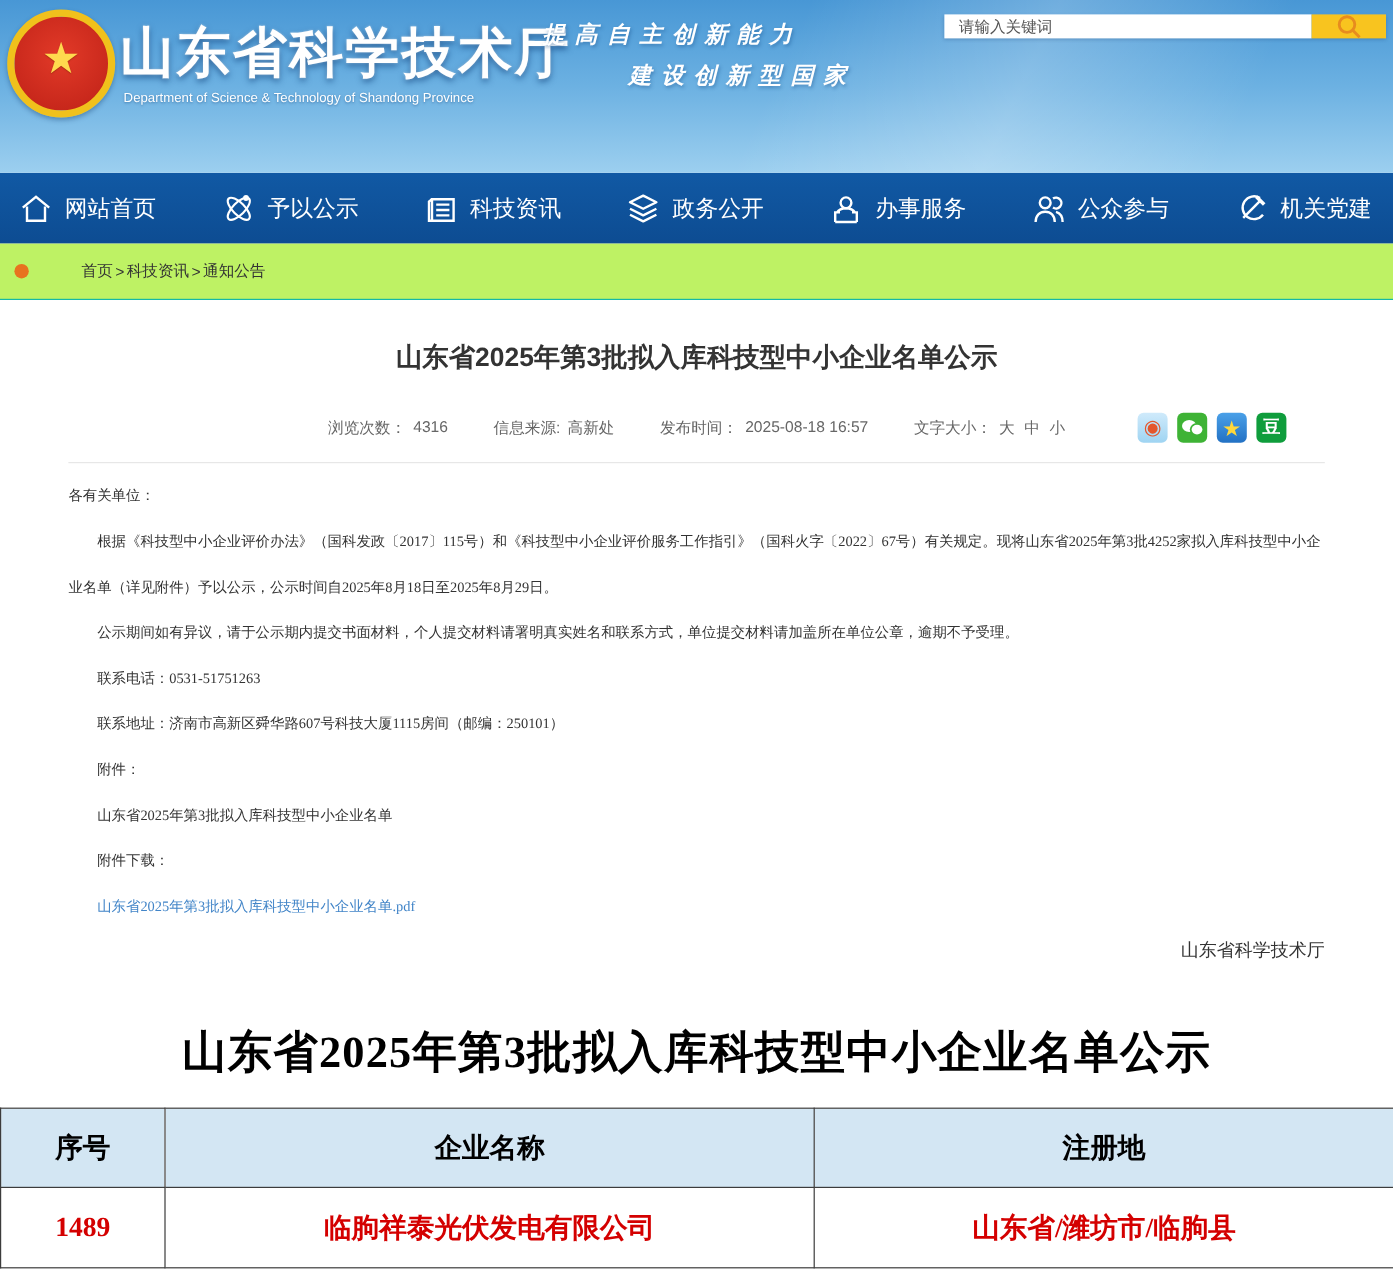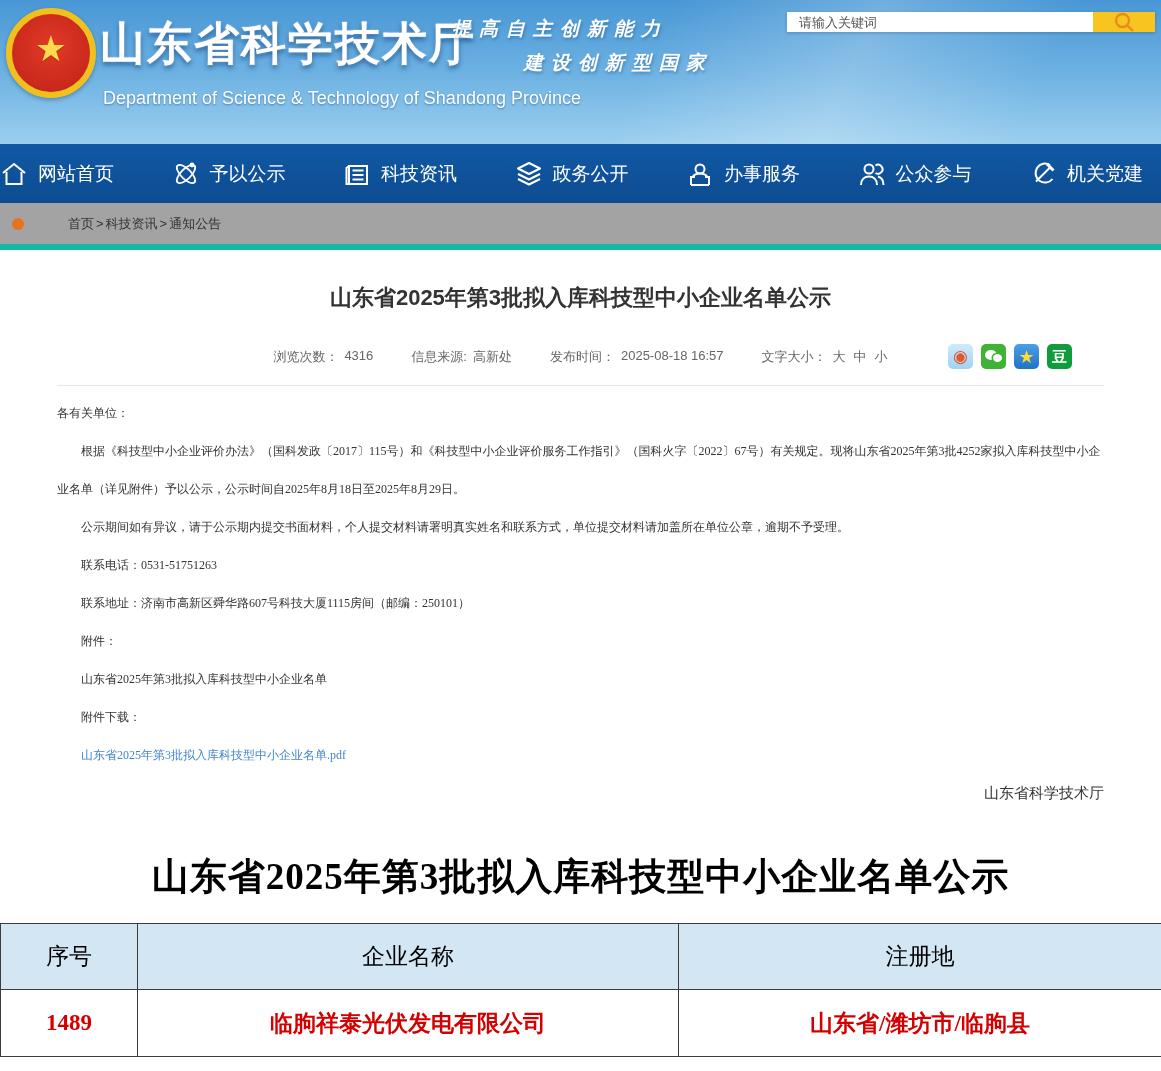--- a/index.html
+++ b/index.html
@@ -27,22 +27,22 @@
     display: flex; align-items: center; justify-content: center;
     box-shadow: 0 2px 4px rgba(0,40,90,.35); z-index: 2;
   }
   .emblem-star { color: #ffd94e; font-size: 36px; line-height: 1; margin-top: -8px; text-shadow: 0 1px 1px rgba(120,40,0,.5); }
   .site-title {
     position: absolute; left: 100px; top: 14px; z-index: 2;
     font-size: 45px; font-weight: bold; color: #fff; letter-spacing: 2px;
     text-shadow: 0 3px 5px rgba(12,62,120,.65), 0 0 2px rgba(255,255,255,.6);
   }
   .site-title-en {
-    position: absolute; left: 103px; top: 88px; z-index: 2;
-    font-size: 18px; color: #fff; text-shadow: 0 1px 2px rgba(12,62,120,.5);
+    position: absolute; left: 103px; top: 76px; z-index: 2;
+    font-size: 11px; color: #fff; text-shadow: 0 1px 2px rgba(12,62,120,.5);
   }
   .slogan {
     position: absolute; left: 452px; top: 16px; z-index: 2;
     color: #fff; font-size: 19px; font-style: italic; font-weight: bold;
     font-family: "DejaVu Serif", serif; letter-spacing: 8px;
     text-shadow: 1px 2px 3px rgba(25,80,140,.45);
   }
   .slogan-line2 { margin-left: 72px; margin-top: 8px; }
   .search-area { position: absolute; right: 6px; top: 12px; width: 368px; z-index: 3; }
   .search-row { display: flex; height: 20px; box-shadow: 0 1px 3px rgba(0,40,90,.25); }
@@ -56,29 +56,29 @@
     display: flex; align-items: center; justify-content: center;
   }
   .hot-keywords { margin-top: 13px; display: flex; align-items: center; font-size: 14px; }
   .hot-label { color: #e60012; font-weight: bold; margin-right: 14px; }
   .hot-link { color: #16365c; text-decoration: none; margin-right: 30px; cursor: pointer; }
 
   
   .nav {
     height: 59px; background: linear-gradient(to bottom, #1159a4 0%, #0d4c92 100%);
     display: flex; align-items: center; justify-content: space-between;
-    padding: 0 18px 0 0;
+    padding: 0 18px 0 16px;
   }
   .nav-item { display: flex; align-items: center; gap: 10px; color: #fff; font-size: 19px; cursor: pointer; white-space: nowrap; }
   .nav-item svg { display: block; }
 
   
   .breadcrumb-bar {
     height: 47px; display: flex; align-items: center; padding-left: 12px;
-    background: #a3a3a3; border-bottom: 6px solid #14b8a6; font-size: 13px; color: #333;
+    background: #bef264; border-bottom: 1px solid #14b8a6; font-size: 13px; color: #333;
   }
   .crumb-dot { width: 12px; height: 12px; border-radius: 50%; background: #e8731f; margin-right: 44px; flex: 0 0 auto; }
   .crumb-link { color: #333; text-decoration: none; cursor: pointer; }
   .crumb-sep { margin: 0 2px; color: #333; }
 
   
   .article { padding: 0 57px; }
   .article-title { text-align: center; font-size: 22px; font-weight: bold; color: #333; margin-top: 33px; line-height: 30px; }
   .meta-row {
     position: relative; margin-top: 31px; display: flex; justify-content: center;
@@ -119,21 +119,21 @@
     text-align: center; font-family: "Liberation Serif", serif; font-weight: bold;
     font-size: 37px; color: #000; margin-top: 40px; letter-spacing: 1px;
   }
   .company-table {
     width: 1161px; border-collapse: collapse; table-layout: fixed;
     margin-top: 21px; font-family: "Liberation Serif", serif;
   }
   .company-table th, .company-table td {
     border: 1px solid #3c3c3c; text-align: center; vertical-align: middle; overflow: hidden;
   }
-  .company-table th { height: 66px; background: #d3e6f3; font-size: 23px; color: #000; font-weight: normal; }
+  .company-table th { height: 66px; background: #d3e6f3; font-size: 23px; color: #000; font-weight: bold; }
   .company-table td { height: 67px; font-size: 23px; color: #d40000; font-weight: bold; }
   .col-seq { width: 137px; }
   .col-name { width: 541px; }
   .col-loc { width: 483px; }
 </style>
 </head>
 <body>
 
 <div class="header">
   <div class="emblem">

